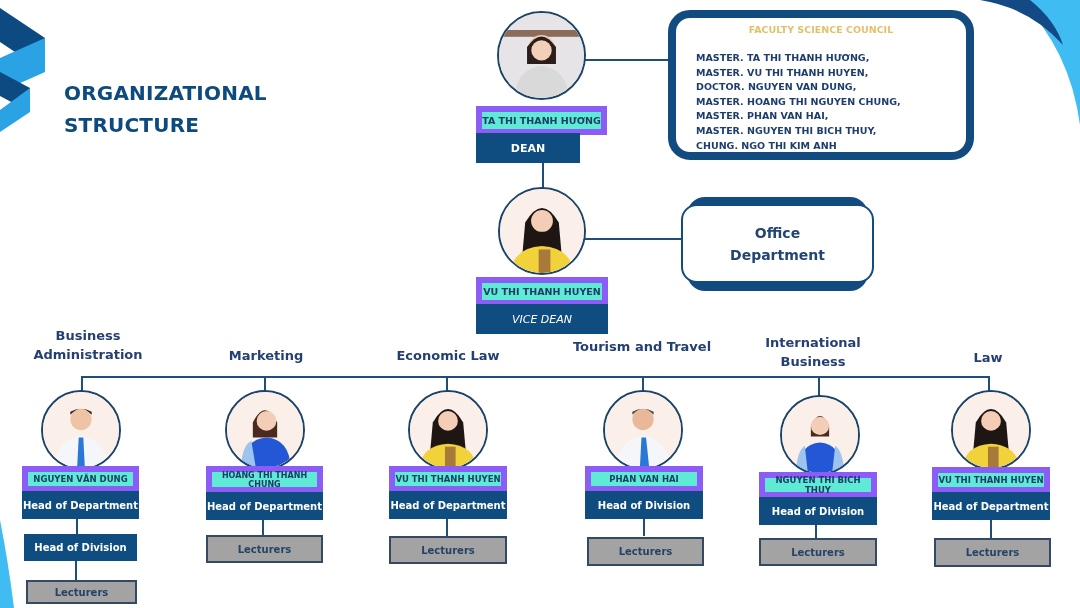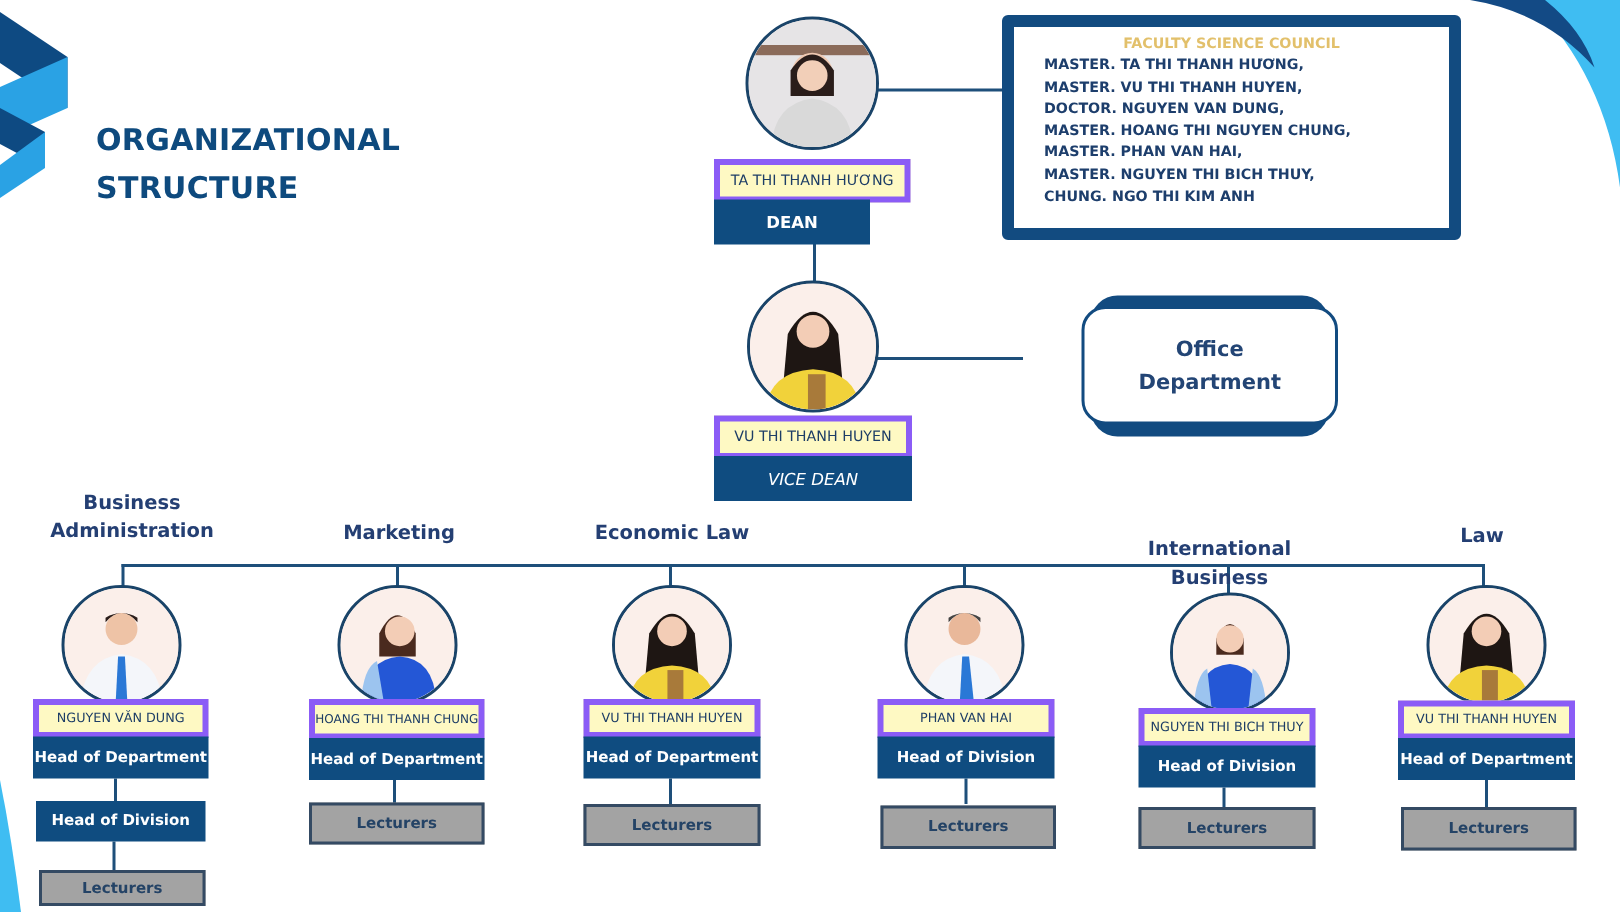--- a/index.html
+++ b/index.html
@@ -2,29 +2,29 @@
 <html><head>
 <meta charset="utf-8">
 <style>
   html, body { margin:0; padding:0; }
   body { width:1080px; height:608px; position:relative; overflow:hidden; background:#ffffff; font-family:"DejaVu Sans", sans-serif; color:#1d4272; }
   .abs { position:absolute; }
   .title { left:64px; top:36px; font-family:"DejaVu Sans", sans-serif; font-weight:bold; font-size:20px; line-height:32px; color:#0e4a7e; letter-spacing:0.2px;margin-top:41px; }
   .line { position:absolute; background:#1e4f7a; }
   .avatar { position:absolute; border-radius:50%; border:2px solid #1a4469; background:#fbeee8; overflow:hidden; box-sizing:border-box; }
   .avatar svg { width:100%; height:100%; display:block; }
-  .namebox { position:absolute; box-sizing:border-box; border:4px solid #8b5cf6; background:#fef9c3; text-align:center; font-weight:normal; color:#1d3d66; display:flex; align-items:center; justify-content:center; }
+  .namebox { position:absolute; box-sizing:border-box; border:6px solid #8b5cf6; background:#5eead4; text-align:center; font-weight:bold; color:#1d3d66; display:flex; align-items:center; justify-content:center; }
   .rolebox { position:absolute; box-sizing:border-box; background:#0f4c80; color:#fff; text-align:center; display:flex; align-items:center; justify-content:center; font-weight:bold; }
   .lectbox { position:absolute; box-sizing:border-box; border:2px solid #344a63; background:#a3a3a3; color:#244366; text-align:center; font-weight:bold; font-size:10px; display:flex; align-items:center; justify-content:center; }
   .dept { position:absolute; text-align:center; font-weight:bold; font-size:13px; line-height:19px; color:#243f73; }
-  .council { left:668px; top:10px; width:306px; height:150px; border:8px solid #124b80; border-radius:4px; box-sizing:border-box; background:#fff; }
+  .council { left:668px; top:10px; width:306px; height:150px; border:8px solid #124b80; border-radius:22px; box-sizing:border-box; background:#fff; }
   .council-title { text-align:center; color:#e2c06b; font-weight:bold; font-size:9.5px; margin-top:6px; }
-  .council-list { margin:2px 0 0 20px; padding:0; list-style:none; }
+  .council-list { margin:16px 0 0 20px; padding:0; list-style:none; }
   .council-list li { font-weight:bold; font-size:9.5px; line-height:14.6px; color:#1d3e6c; }
-  .office { left:681px; top:197px; width:171px; height:94px; box-sizing:border-box;margin-left:40px; }
+  .office { left:681px; top:197px; width:193px; height:94px; box-sizing:border-box; }
   .office .shadow { position:absolute; left:6px; top:0; right:6px; bottom:0; background:#124b80; border-radius:18px; }
   .office .face { position:absolute; left:0; top:7px; right:0; bottom:8px; background:#fff; border:2px solid #124b80; border-radius:16px; display:flex; align-items:center; justify-content:center; text-align:center; font-weight:bold; font-size:14px; line-height:22px; color:#234575; }
 </style>
 </head>
 <body>
 
 <svg class="abs" style="left:0;top:0" width="60" height="140">
   <polygon points="0,8 45,38 45,72 0,42" fill="#0e4a82"></polygon>
   <polygon points="0,58 45,38 45,72 0,92" fill="#2aa2e4"></polygon>
   <polygon points="0,72 30,88 30,112 0,96" fill="#0e4a82"></polygon>
@@ -107,22 +107,23 @@
     <div>Business</div>
     <div>Administration</div>
   </div>
 <div class="dept" style="left:196px;top:346px;width:140px;">
     <div>Marketing</div>
   </div>
 <div class="dept" style="left:376px;top:346px;width:144px;">
     <div>Economic Law</div>
   </div>
 <div class="dept" style="left:556px;top:337px;width:172px;">
-  </div>
-<div class="dept" style="left:748px;top:357px;width:130px;">
+    <div>Tourism and Travel</div>
+  </div>
+<div class="dept" style="left:748px;top:333px;width:130px;">
     <div>International</div>
     <div>Business</div>
   </div>
 <div class="dept" style="left:940px;top:348px;width:96px;">
     <div>Law</div>
   </div>
 
 <div class="avatar" style="left:41px;top:390px;width:80px;height:80px;">
   <svg viewBox="0 0 100 100">
       <rect width="100" height="100" fill="#fbefea"></rect>

